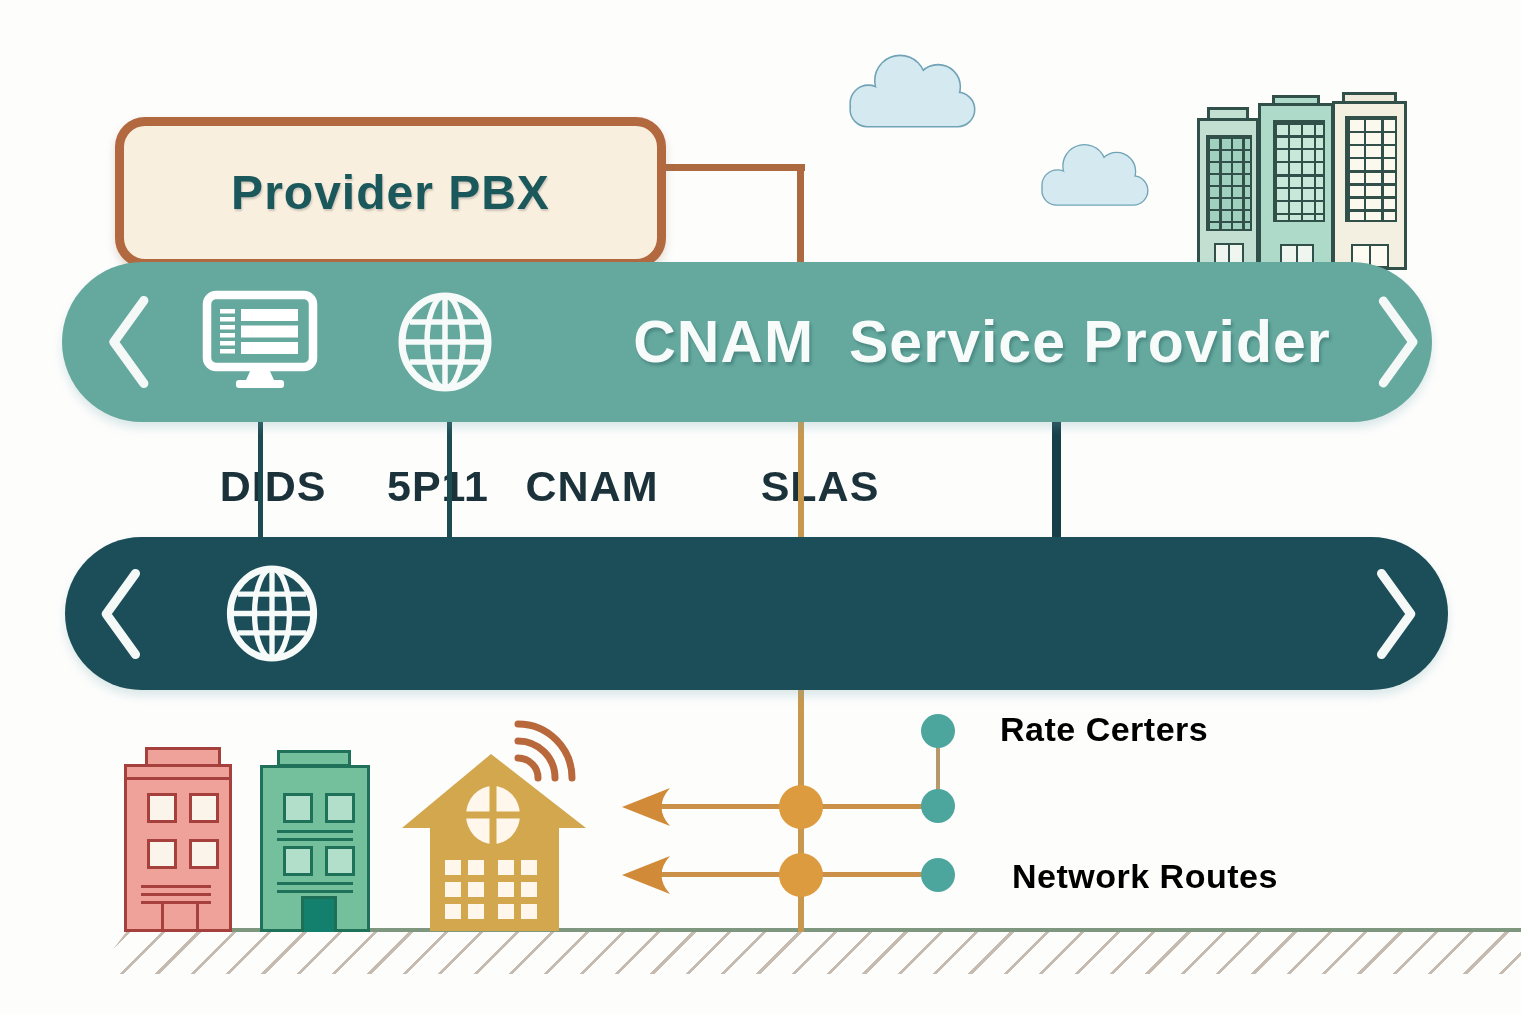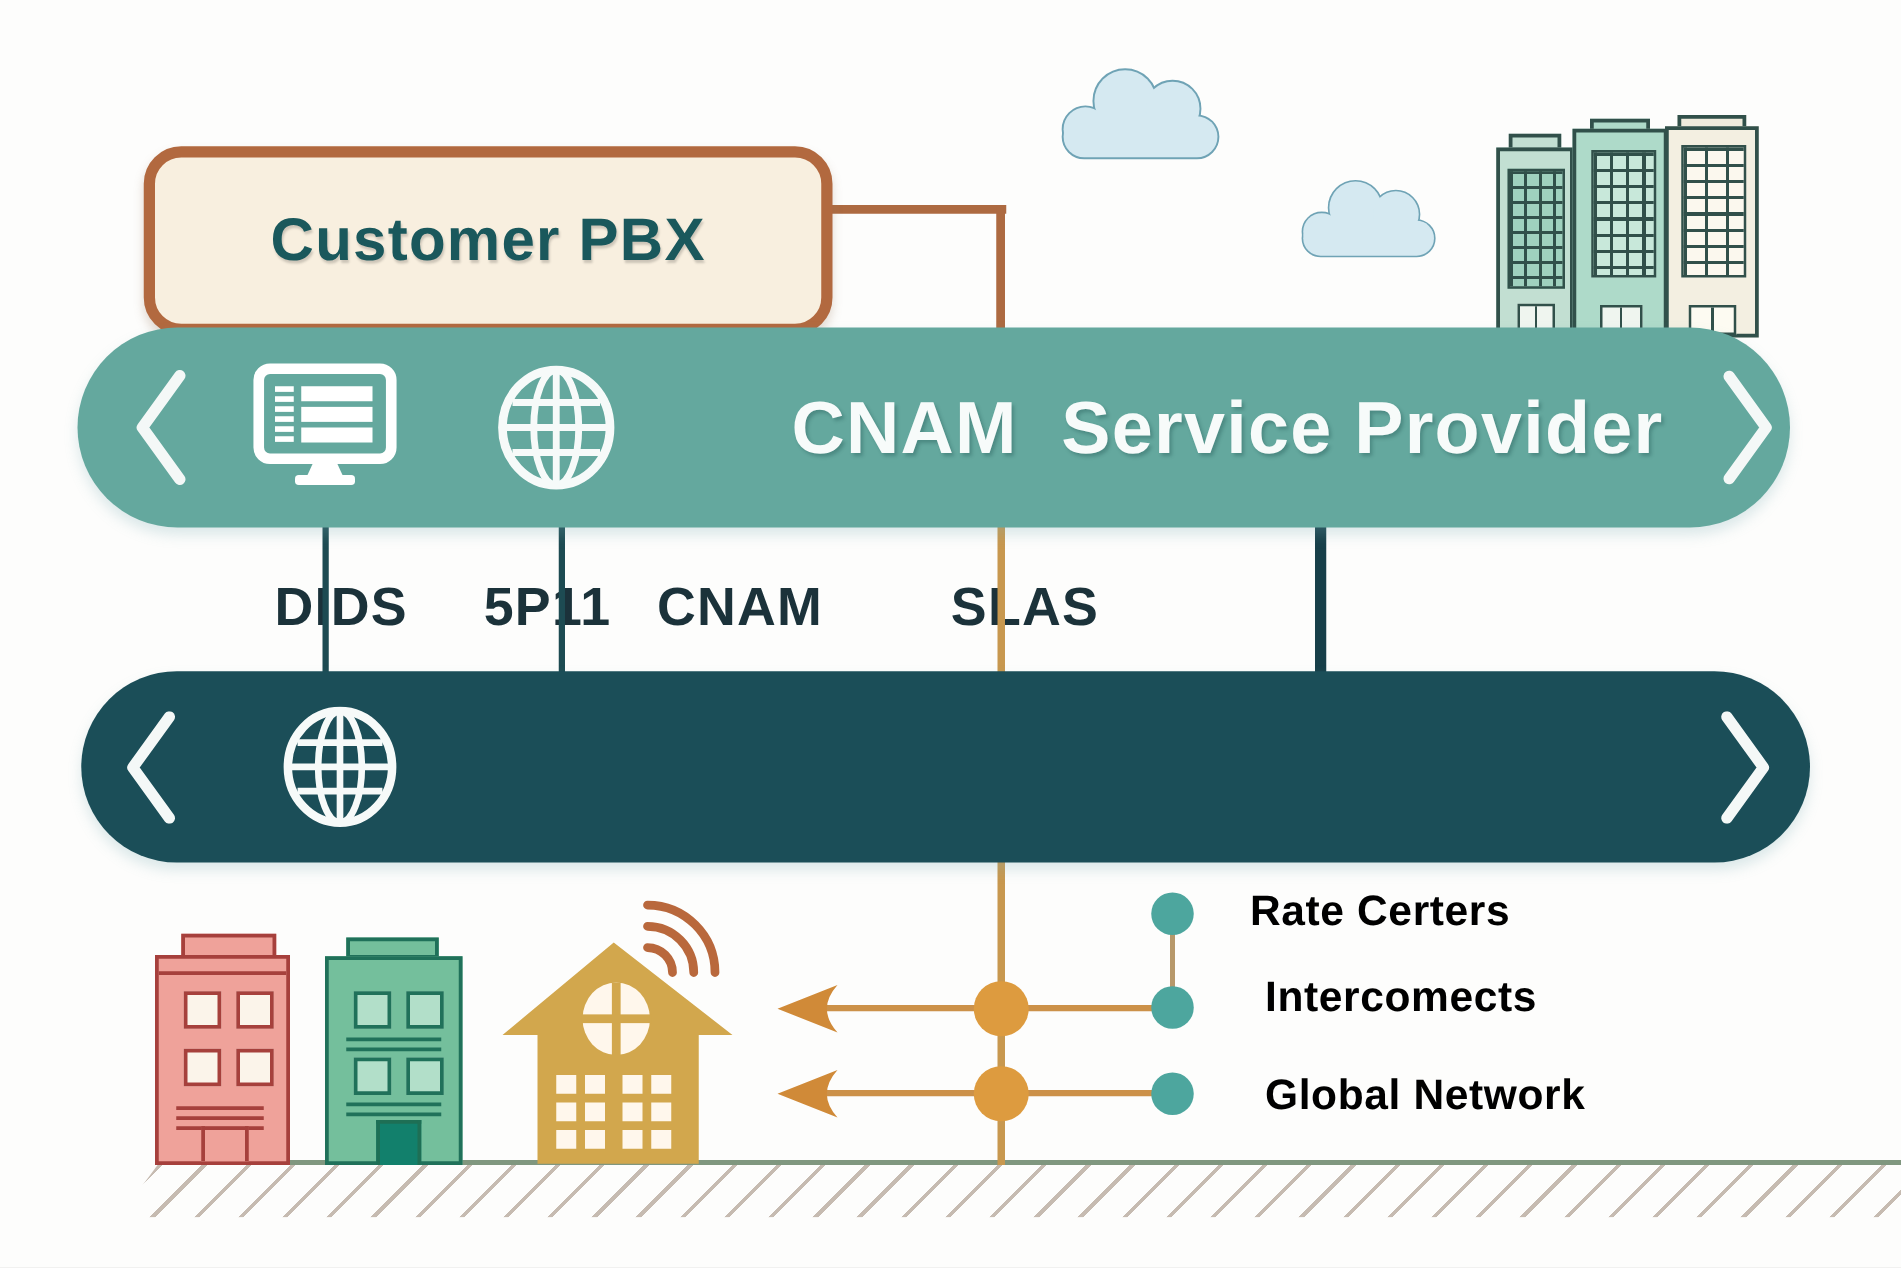--- a/index.html
+++ b/index.html
@@ -128,21 +128,21 @@
   </div>
 
   <div class="line" style="left:645px;top:164px;width:160px;height:7px;background:#AD6A41;z-index:2;"></div>
   <div class="line" style="left:797px;top:164px;width:7px;height:105px;background:#AD6A41;z-index:2;"></div>
   <div class="line" style="left:258px;top:420px;width:5px;height:120px;background:#1D4B52;z-index:2;"></div>
   <div class="line" style="left:447px;top:420px;width:5px;height:120px;background:#1D4B52;z-index:2;"></div>
   <div class="line" style="left:1052px;top:420px;width:9px;height:120px;background:#173F49;z-index:2;"></div>
   <div class="line" style="left:798px;top:420px;width:6px;height:512px;background:#C8984F;z-index:2;"></div>
 
   <div class="pbx-box" style="z-index:3;">
-    <span>Customer PBX</span>
+    <span>Provider PBX</span>
   </div>
 
   <div class="banner banner-itsp" style="z-index:3;">
     <svg class="abs" style="left:41px;top:34px;" width="54" height="92" viewBox="0 0 44 80">
       <polyline points="34,4 8,40 34,76" fill="none" stroke="#F4F8F7" stroke-width="8" stroke-linecap="round" stroke-linejoin="round"></polyline>
     </svg>
     <svg class="abs" style="left:138px;top:26px;" width="120" height="104" viewBox="0 0 120 104">
       <rect x="7" y="7" width="106" height="72" rx="9" fill="none" stroke="#FFFFFF" stroke-width="8.5"></rect>
       <g fill="#FFFFFF">
         <rect x="20" y="21" width="15" height="4.5"></rect>
@@ -267,16 +267,15 @@
   <svg class="abs" style="left:620px;top:854px;z-index:3;" width="52" height="42" viewBox="0 0 52 42">
     <path d="M2 21 L50 2 Q33 21 50 40 Z" fill="#D08A38"></path>
   </svg>
   <div class="dot dot-orange" style="left:779px;top:785px;z-index:3;"></div>
   <div class="dot dot-orange" style="left:779px;top:853px;z-index:3;"></div>
   <div class="dot dot-teal" style="left:921px;top:714px;z-index:3;"></div>
   <div class="dot dot-teal" style="left:921px;top:789px;z-index:3;"></div>
   <div class="dot dot-teal" style="left:921px;top:858px;z-index:3;"></div>
 
   <div class="legend-text" style="left:1000px;top:710px;">Rate Certers</div>
-  <div class="legend-text" style="left:1012px;top:779px;">Intercomects</div>
-  <div class="legend-text" style="left:1012px;top:857px;">Global Network</div>
+  <div class="legend-text" style="left:1012px;top:857px;">Network Routes</div>
 
 </div>
 
 </body></html>

